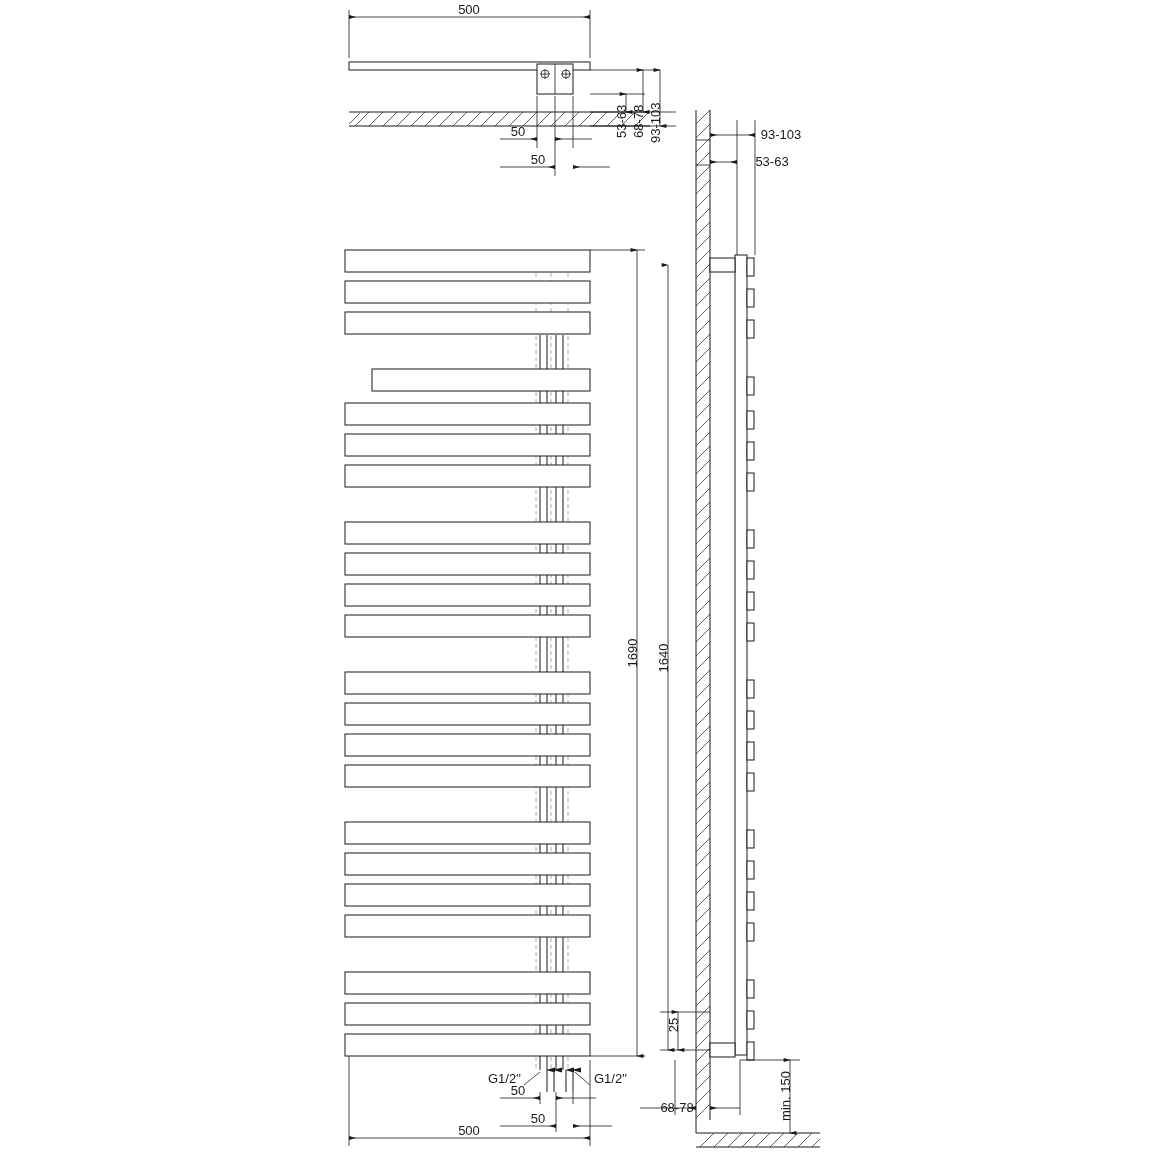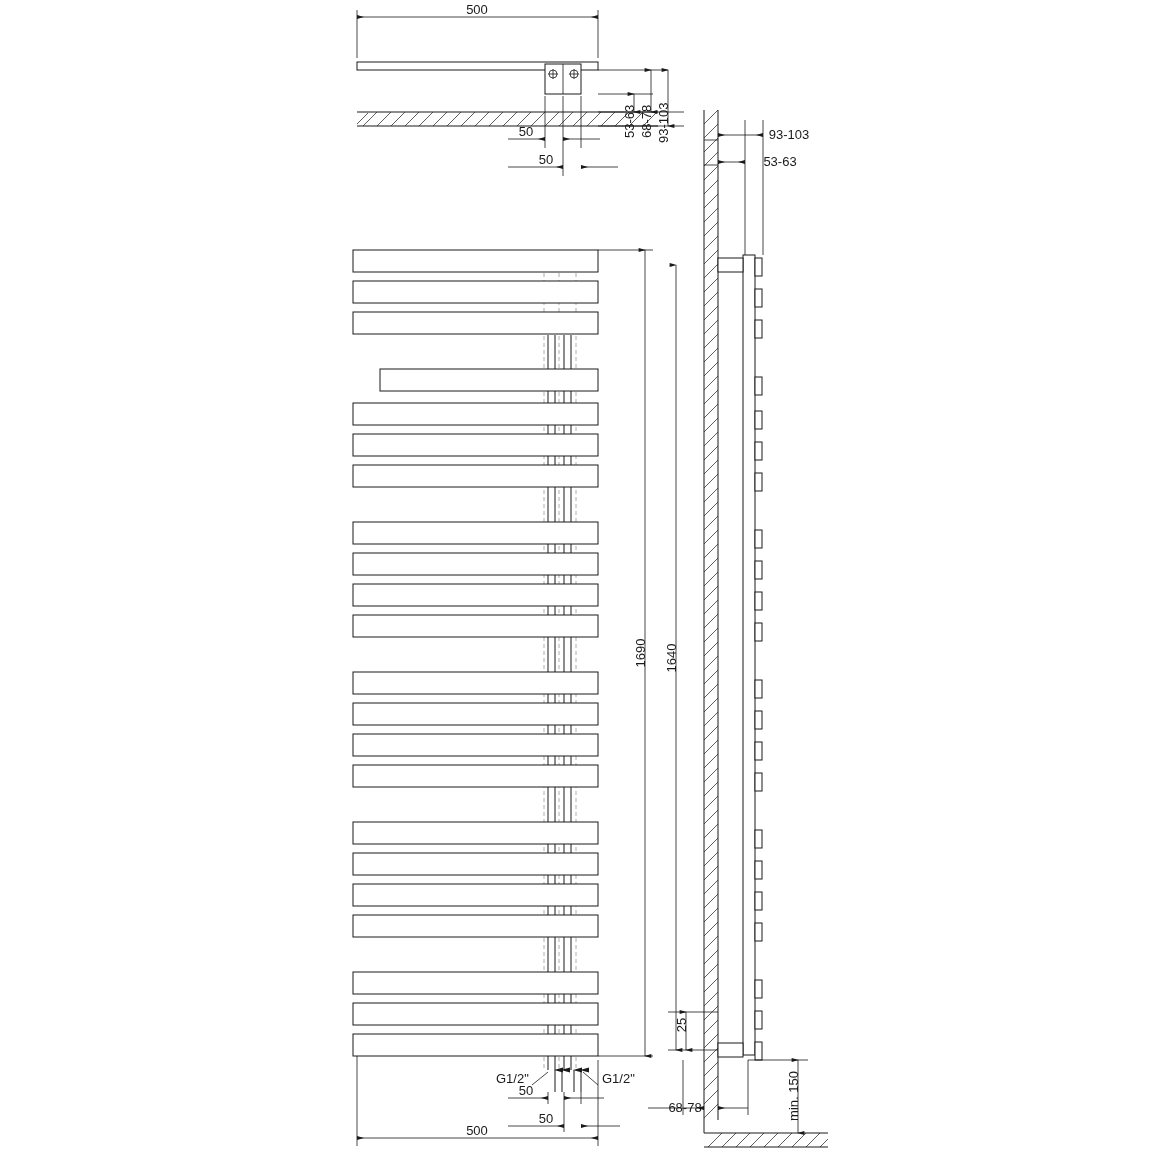--- a/index.html
+++ b/index.html
@@ -11,21 +11,20 @@
     width: 1153px;
     height: 1153px;
     font-family: "Liberation Sans", sans-serif;
     color: #1a1a1a;
     overflow: hidden;
   }
   #drawing {
     position: relative;
     width: 921px;
     height: 1153px;
-    margin-left: 8px;
   }
   svg.sheet {
     position: absolute;
     top: 0;
     left: 0;
     width: 1153px;
     height: 1153px;
   }
   .ln { stroke: #1a1a1a; stroke-width: 1; fill: none; }
   .ln-thin { stroke: #1a1a1a; stroke-width: 0.8; fill: none; }

